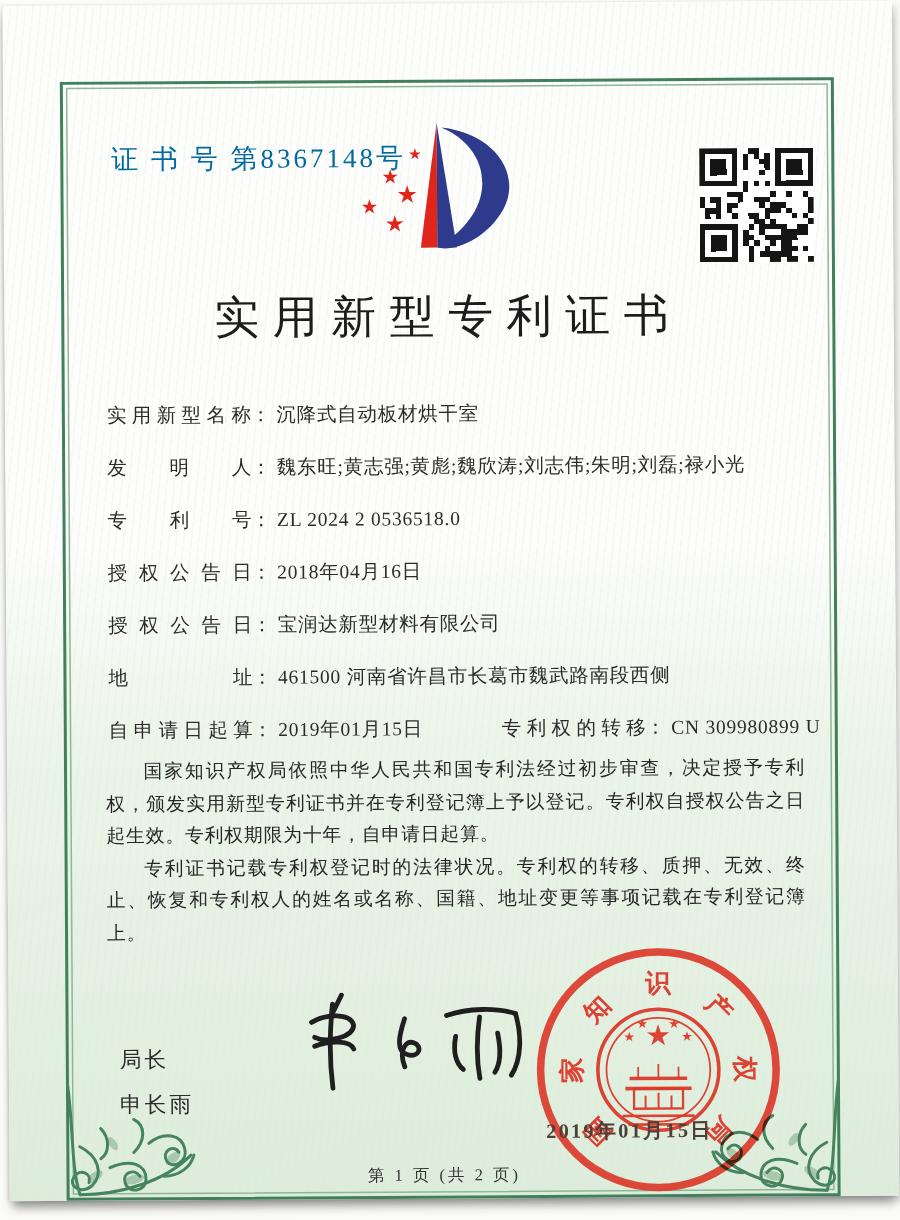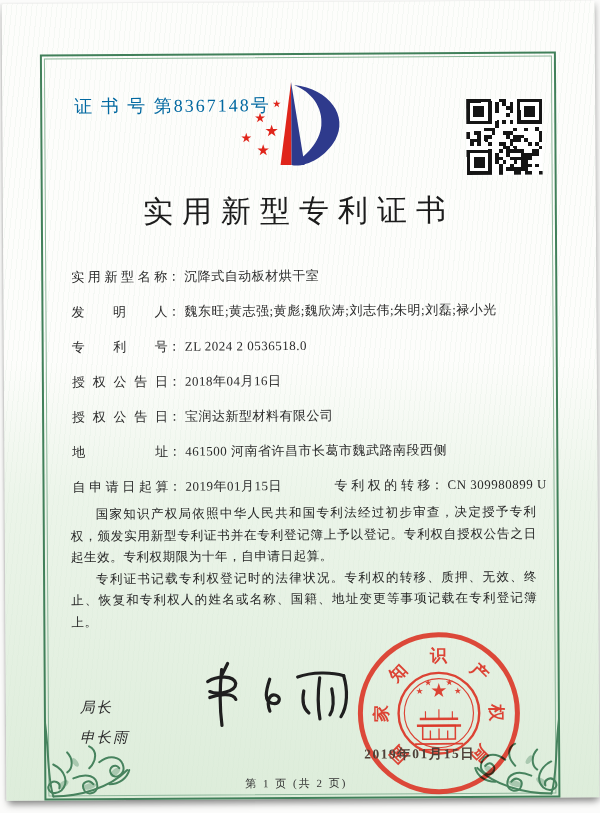--- a/index.html
+++ b/index.html
@@ -51,21 +51,21 @@
   .colon{display:inline-block;margin-right:4px;}
   .fvalue{letter-spacing:.5px;}
   .grant-no{position:absolute;left:262px;top:0;}
 
   .body-text{
     position:absolute;left:26px;right:20px;top:448px;
     font-size:12.5px;line-height:1.72;letter-spacing:.6px;color:#262626;text-align:justify;
   }
   .body-text p{margin:0;text-indent:2em;}
 
-  .signer{position:absolute;left:34px;top:636px;font-size:14.5px;line-height:30px;letter-spacing:2px;font-style:italic;}
+  .signer{position:absolute;left:34px;top:636px;font-size:14.5px;line-height:30px;letter-spacing:2px;}
   .signature{position:absolute;left:138px;top:600px;width:180px;height:85px;}
   .signature svg{width:100%;height:100%;}
 
   
   .seal{
     position:absolute;left:312px;top:578px;width:152px;height:152px;
     border:5px solid rgba(219,57,42,.92);border-radius:50%;
     mix-blend-mode:multiply;z-index:2;
   }
   .seal-chars{position:absolute;inset:0;}

